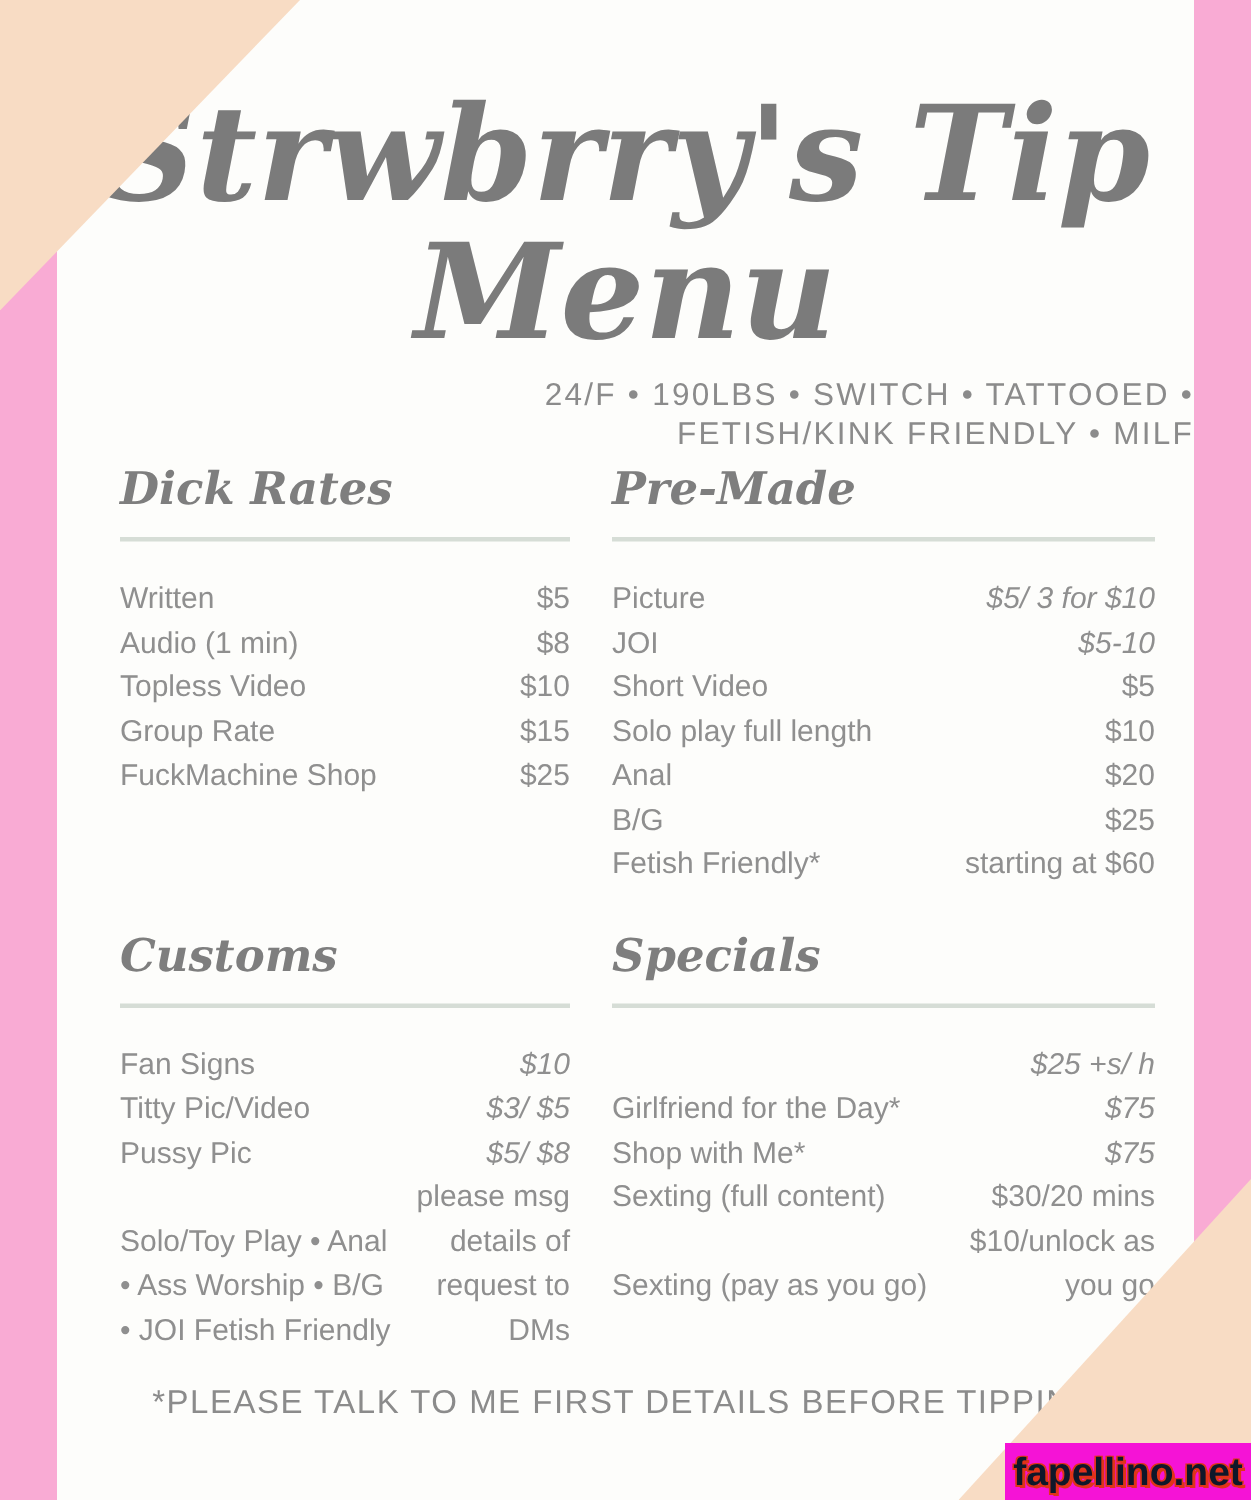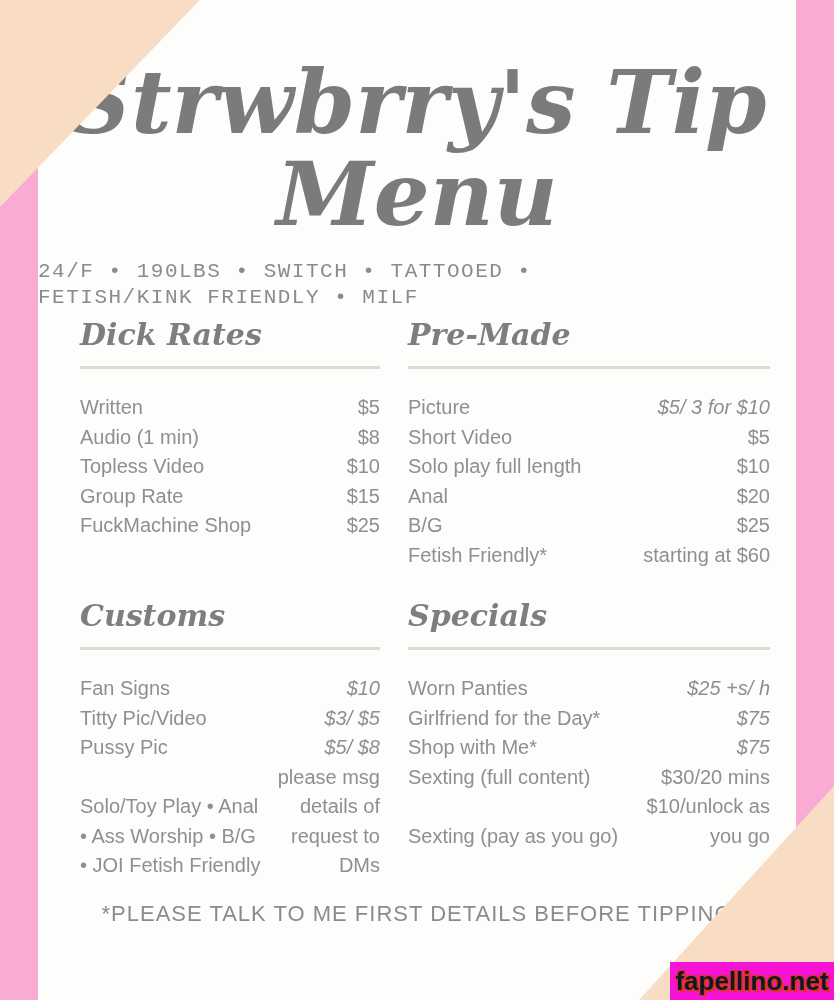--- a/index.html
+++ b/index.html
@@ -27,22 +27,22 @@
   .watermark span{
     color:#0f172a;font-weight:bold;font-size:26px;letter-spacing:0;
     text-shadow:-1px -1px 0 #e03418,1px -1px 0 #e03418,-1px 1px 0 #e03418,2px 2px 0 #e03418;
   }
   .title{
     margin:56px 10px 0;text-align:center;
     font-family:"DejaVu Serif", serif;font-style:italic;font-weight:bold;
     font-size:88px;line-height:1.05;color:#7b7b7b;
   }
   .subtitle{
-    margin-top:18px;text-align:left;
-    font-size:21px;line-height:1.25;letter-spacing:1.5px;color:#8b8b8b;font-family:Liberation Mono, monospace;
+    margin-top:10px;text-align:right;
+    font-size:21px;line-height:1.25;letter-spacing:1.5px;color:#8b8b8b;
   }
   .menu{
     display:grid;grid-template-columns:300px 1fr;
     column-gap:60px;row-gap:6px;
     padding:0 26px 0 42px;margin-top:6px;align-items:start;gap:28px;
   }
   .section-title{
     font-family:"DejaVu Serif", serif;font-style:italic;font-weight:bold;
     font-size:30px;line-height:1.2;color:#7e7e7e;margin:0 0 13px 0;
   }
@@ -107,20 +107,24 @@
 
     <div class="section">
       <div class="section-title">Pre-Made</div>
       <div class="divider"></div>
       <div class="rows">
           <div class="row">
             <span class="label">Picture</span>
             <span class="price italic">$5/ 3 for $10</span>
           </div>
           <div class="row">
+            <span class="label">JOI</span>
+            <span class="price italic">$5-10</span>
+          </div>
+          <div class="row">
             <span class="label">Short Video</span>
             <span class="price">$5</span>
           </div>
           <div class="row">
             <span class="label">Solo play full length</span>
             <span class="price">$10</span>
           </div>
           <div class="row">
             <span class="label">Anal</span>
             <span class="price">$20</span>
@@ -157,21 +161,20 @@
             <span class="price">please msg details of request to DMs</span>
           </div>
         </div>
     </div>
 
     <div class="section">
       <div class="section-title">Specials</div>
       <div class="divider"></div>
       <div class="rows">
           <div class="row">
-            <span class="label">Worn Panties</span>
             <span class="price italic">$25 +s/ h</span>
           </div>
           <div class="row">
             <span class="label">Girlfriend for the Day*</span>
             <span class="price italic">$75</span>
           </div>
           <div class="row">
             <span class="label">Shop with Me*</span>
             <span class="price italic">$75</span>
           </div>

